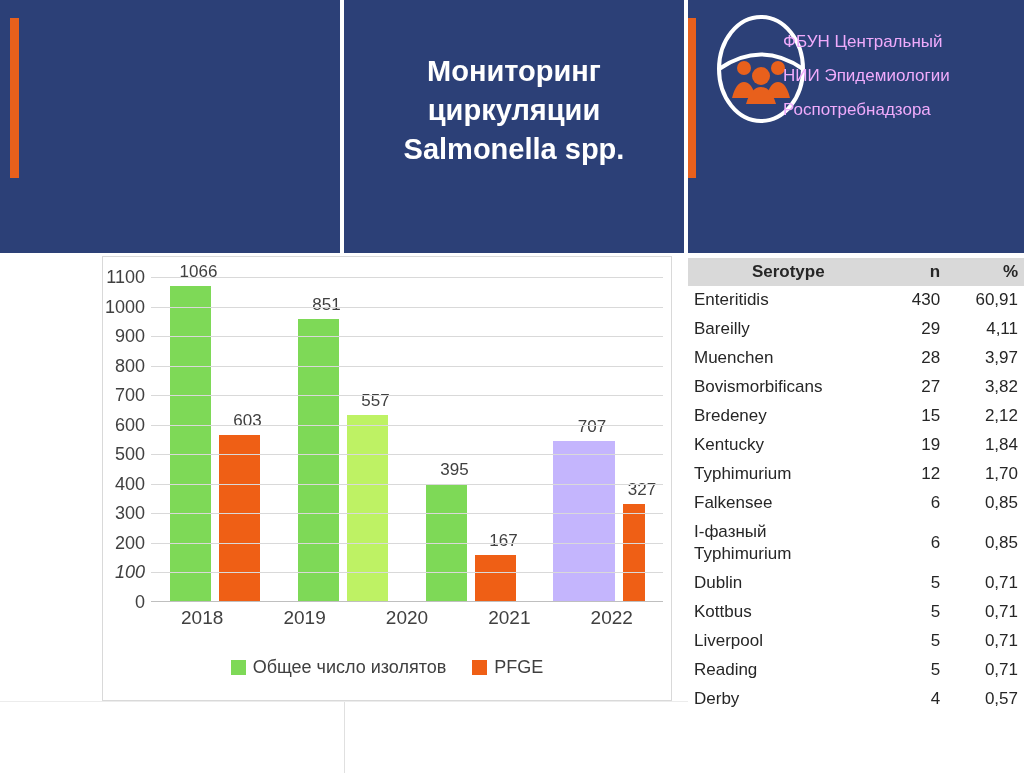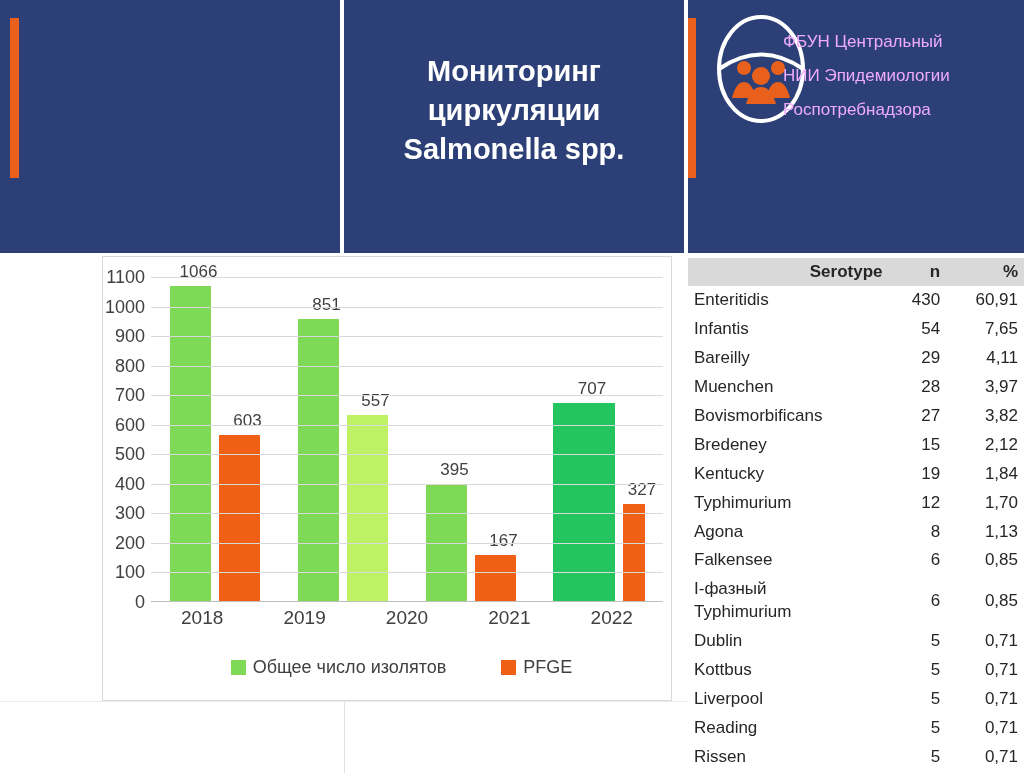--- a/index.html
+++ b/index.html
@@ -164,21 +164,20 @@
     justify-content: center;
     gap: 26px;
     align-items: center;
   }
   .legend .item {
     display: flex;
     align-items: center;
     gap: 7px;
     font-size: 18px;
     color: #404040;
-    margin-left: 29px;
   }
   .swatch { width: 15px; height: 15px; display: inline-block; }
   .swatch.total { background: #7ed957; }
   .swatch.pfge { background: #ef5f15; }
 
   
   .table-panel {
     position: absolute;
     left: 688px; top: 258px;
     width: 336px;
@@ -186,21 +185,21 @@
     color: #262626;
   }
   table {
     border-collapse: collapse;
     width: 100%;
   }
   thead th {
     background: #d9d9d9;
     font-weight: bold;
     padding: 4px 6px;
-    text-align: right;
+    text-align: center;
   }
   thead th.num, thead th.pct { text-align: right; }
   tbody td {
     padding: 3px 6px;
     line-height: 1.35;
   }
   tbody td.num, tbody td.pct { text-align: right; }
   tbody td.name { white-space: pre-line; }
 
   
@@ -256,21 +255,21 @@
       <div style="top: 0px; margin-left: 24px;">1100</div>
       <div style="top: 29.5455px;">1000</div>
       <div style="top: 59.0909px;">900</div>
       <div style="top: 88.6364px;">800</div>
       <div style="top: 118.182px;">700</div>
       <div style="top: 147.727px;">600</div>
       <div style="top: 177.273px;">500</div>
       <div style="top: 206.818px;">400</div>
       <div style="top: 236.364px;">300</div>
       <div style="top: 265.909px;">200</div>
-      <div style="top: 295.455px;">100</div>
+      <div style="top: 295.455px; font-style: italic;">100</div>
       <div style="top: 325px;">0</div>
     </div>
   <div class="grid-area" id="gridarea">
     <div class="bars" id="bars">
         <div class="group">
           <div class="bar total" style="height: 314.955px; background: rgb(126, 217, 87);">
             <span class="val">1066</span>
           </div>
           <div class="bar pfge" style="height: 166px; background: rgb(239, 95, 21);">
             <span class="val">603</span>
@@ -286,21 +285,21 @@
         </div>
         <div class="group">
           <div class="bar total" style="height: 116.705px; background: rgb(126, 217, 87);">
             <span class="val">395</span>
           </div>
           <div class="bar pfge" style="height: 46px; background: rgb(239, 95, 21);">
             <span class="val">167</span>
           </div>
         </div>
         <div class="group">
-          <div class="bar total" style="height: 198px; background: #22c55e; padding-left: 40px;">
+          <div class="bar total" style="height: 160px; background: #c4b5fd; padding-left: 40px;">
             <span class="val">707</span>
           </div>
           <div class="bar pfge" style="height: 96.6136px; background: rgb(239, 95, 21);">
             <span class="val">327</span>
           </div>
         </div>
       </div>
   <div class="gridline" style="top: 0px;"></div>
       <div class="gridline" style="top: 29.5455px;"></div>
       <div class="gridline" style="top: 59.0909px;"></div>
@@ -344,25 +343,20 @@
         <th class="pct">%</th>
       </tr>
     </thead>
     <tbody id="tbody">
         <tr>
           <td class="name">Enteritidis</td>
           <td class="num">430</td>
           <td class="pct">60,91</td>
         </tr>
         <tr>
-          <td class="name">Infantis</td>
-          <td class="num">54</td>
-          <td class="pct">7,65</td>
-        </tr>
-        <tr>
           <td class="name">Bareilly</td>
           <td class="num">29</td>
           <td class="pct">4,11</td>
         </tr>
         <tr>
           <td class="name">Muenchen</td>
           <td class="num">28</td>
           <td class="pct">3,97</td>
         </tr>
         <tr>
@@ -377,25 +371,20 @@
         </tr>
         <tr>
           <td class="name">Kentucky</td>
           <td class="num">19</td>
           <td class="pct">1,84</td>
         </tr>
         <tr>
           <td class="name">Typhimurium</td>
           <td class="num">12</td>
           <td class="pct">1,70</td>
-        </tr>
-        <tr>
-          <td class="name">Agona</td>
-          <td class="num">8</td>
-          <td class="pct">1,13</td>
         </tr>
         <tr>
           <td class="name">Falkensee</td>
           <td class="num">6</td>
           <td class="pct">0,85</td>
         </tr>
         <tr>
           <td class="name">I-фазный
 Typhimurium</td>
           <td class="num">6</td>
@@ -415,24 +404,19 @@
           <td class="name">Liverpool</td>
           <td class="num">5</td>
           <td class="pct">0,71</td>
         </tr>
         <tr>
           <td class="name">Reading</td>
           <td class="num">5</td>
           <td class="pct">0,71</td>
         </tr>
         <tr>
-          <td class="name">Rissen</td>
-          <td class="num">5</td>
-          <td class="pct">0,71</td>
-        </tr>
-        <tr>
           <td class="name">Derby</td>
           <td class="num">4</td>
           <td class="pct">0,57</td>
         </tr>
       </tbody>
   </table>
 </div>
 
 </body></html>

